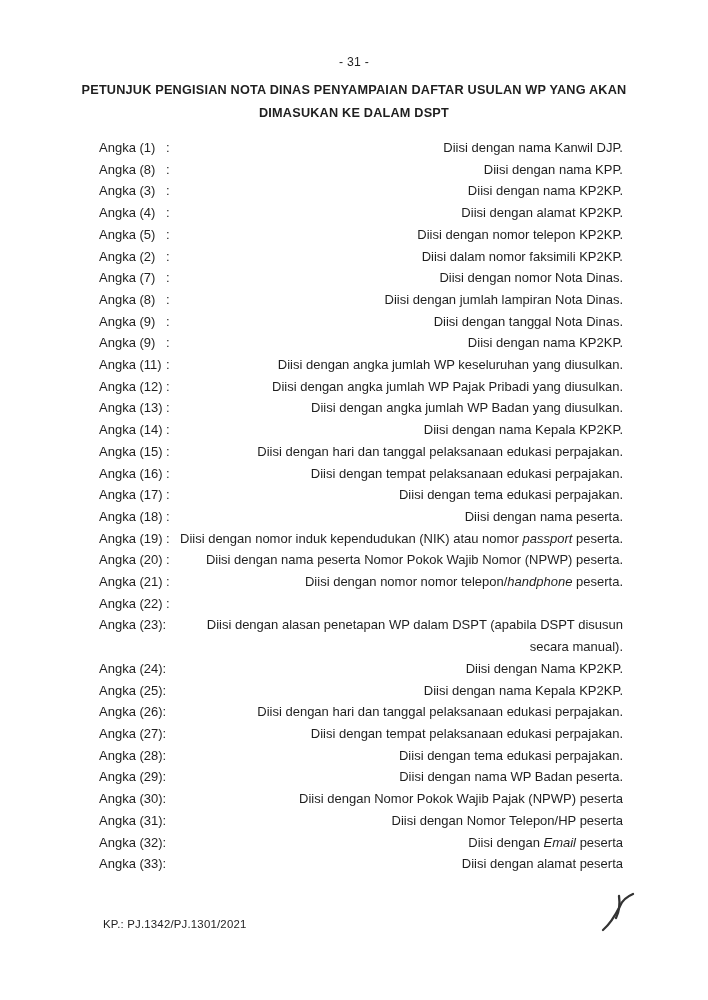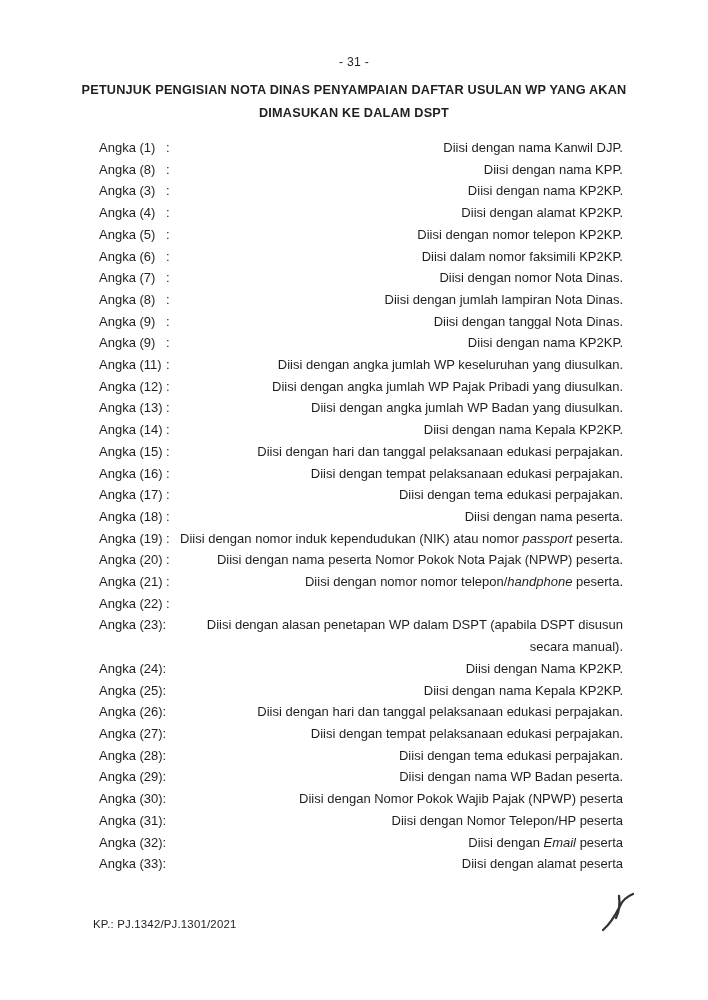--- a/index.html
+++ b/index.html
@@ -34,21 +34,21 @@
     width: 524px;
     font-size: 13px;
   }
   .row { display: flex; line-height: 21.7px; }
   .lbl { flex: 0 0 67px; white-space: nowrap; }
   .colon { flex: 0 0 14px; }
   .desc { flex: 1; text-align: right; }
   .desc em { font-style: italic; }
   .footer {
     position: absolute;
-    top: 918px; left: 93px;
+    top: 918px; left: 103px;
     font-size: 11.4px;
     letter-spacing: 0.2px;
   }
   .mark {
     position: absolute;
     left: 599px; top: 891px;
     width: 38px; height: 42px;
   }
 </style>
 </head>
@@ -82,21 +82,21 @@
         <span class="lbl">Angka (4)</span>
         <span class="colon">:</span>
         <span class="desc"><span>Diisi dengan alamat KP2KP.</span></span>
       </div>
       <div class="row">
         <span class="lbl">Angka (5)</span>
         <span class="colon">:</span>
         <span class="desc"><span>Diisi dengan nomor telepon KP2KP.</span></span>
       </div>
       <div class="row">
-        <span class="lbl">Angka (6)</span>
+        <span class="lbl">Angka (2)</span>
         <span class="colon">:</span>
         <span class="desc"><span>Diisi dalam nomor faksimili KP2KP.</span></span>
       </div>
       <div class="row">
         <span class="lbl">Angka (7)</span>
         <span class="colon">:</span>
         <span class="desc"><span>Diisi dengan nomor Nota Dinas.</span></span>
       </div>
       <div class="row">
         <span class="lbl">Angka (8)</span>
@@ -154,21 +154,21 @@
         <span class="desc"><span>Diisi dengan nama peserta.</span></span>
       </div>
       <div class="row">
         <span class="lbl">Angka (19)</span>
         <span class="colon">:</span>
         <span class="desc"><span>Diisi dengan nomor induk kependudukan (NIK) atau nomor </span><em>passport</em><span> peserta.</span></span>
       </div>
       <div class="row">
         <span class="lbl">Angka (20)</span>
         <span class="colon">:</span>
-        <span class="desc"><span>Diisi dengan nama peserta Nomor Pokok Nota Pajak (NPWP) peserta.</span></span>
+        <span class="desc"><span>Diisi dengan nama peserta Nomor Pokok Wajib Nomor (NPWP) peserta.</span></span>
       </div>
       <div class="row">
         <span class="lbl">Angka (21)</span>
         <span class="colon">:</span>
         <span class="desc"><span>Diisi dengan nomor nomor telepon/</span><em>handphone</em><span> peserta.</span></span>
       </div>
       <div class="row">
         <span class="lbl">Angka (22)</span>
         <span class="colon">:</span>
       </div>

